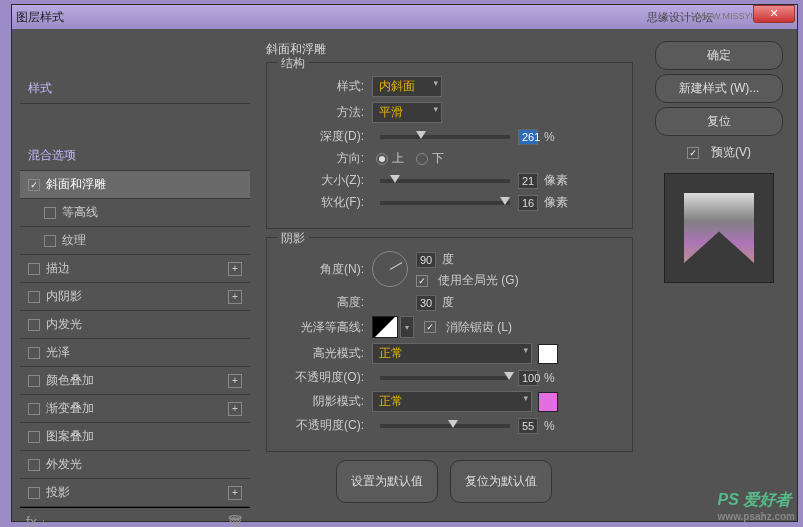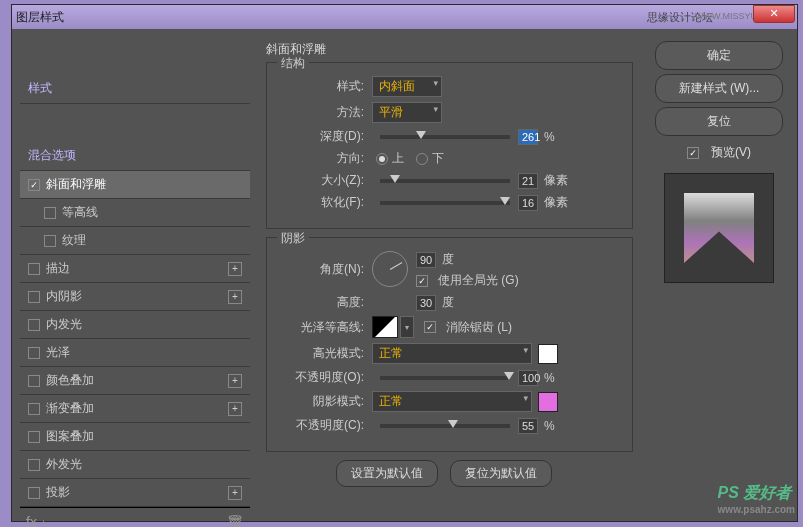--- a/index.html
+++ b/index.html
@@ -34,27 +34,27 @@
 .numbox.sel { background: #2b6bb8; color: #fff; }
 .unit { margin-left: 6px; font-size: 12px; }
 .radio { width: 12px; height: 12px; border: 1px solid #888; border-radius: 50%; margin: 0 4px; display: inline-flex; align-items: center; justify-content: center; }
 .radio.checked::after { content: ""; width: 6px; height: 6px; background: #ddd; border-radius: 50%; }
 .angle-ctrl { width: 36px; height: 36px; border: 1px solid #888; border-radius: 50%; margin-right: 8px; position: relative; }
 .angle-ctrl::after { content: ""; position: absolute; width: 14px; height: 1px; background: #ccc; top: 50%; left: 50%; transform-origin: left; transform: rotate(-30deg); }
 .swatch { width: 20px; height: 20px; border: 1px solid #222; margin-left: 6px; }
 .gloss-sw { width: 26px; height: 22px; background: linear-gradient(135deg, #000 49%, #fff 51%); border: 1px solid #222; }
 .dd-arrow { width: 14px; height: 22px; border: 1px solid #666; background: #3a3a3a; display: flex; align-items: center; justify-content: center; font-size: 8px; color: #aaa; margin-left: 2px; }
 .btn-row { display: flex; gap: 12px; margin-top: 8px; padding-left: 70px; }
-.btn { background: #5a5a5a; border: 1px solid #333; color: #ddd; padding: 4px 14px; font-size: 12px; border-radius: 10px; }
+.btn { background: #5a5a5a; border: 1px solid #333; color: #ddd; padding: 12px 14px; font-size: 12px; border-radius: 10px; }
 .rightcol { width: 140px; display: flex; flex-direction: column; align-items: center; gap: 4px; padding-top: 4px; }
 .rbtn { width: 128px; background: #5a5a5a; border: 1px solid #333; color: #ddd; padding: 5px 0; font-size: 12px; border-radius: 12px; text-align: center; }
 .preview-chk { display: flex; align-items: center; font-size: 12px; color: #ddd; margin-top: 4px; }
 .preview-box { width: 110px; height: 110px; background: #3a3a3a; border: 1px solid #222; margin-top: 8px; display: flex; align-items: center; justify-content: center; }
 .preview-inner { width: 70px; height: 70px; background: linear-gradient(180deg, #eee 0%, #888 40%, #b87ac4 70%, #c99 100%); clip-path: polygon(0 0, 100% 0, 100% 100%, 50% 55%, 0 100%); opacity: 0.9; }
-.watermark { position: absolute; right: 8px; bottom: 12px; font-size: 16px; font-style: italic; color: #5b8; font-weight: bold; }
+.watermark { position: absolute; right: 8px; bottom: 5px; font-size: 16px; font-style: italic; color: #5b8; font-weight: bold; }
 .watermark small { font-size: 10px; color: #888; font-style: normal; display: block; text-align: center; }
 .url { position: absolute; right: 4px; top: 6px; font-size: 9px; color: #777; }
 .select.wide { min-width: 160px; }
 </style>
 </head>
 <body>
 
 <div class="window">
   <div class="titlebar">
     <span class="title">图层样式</span>

